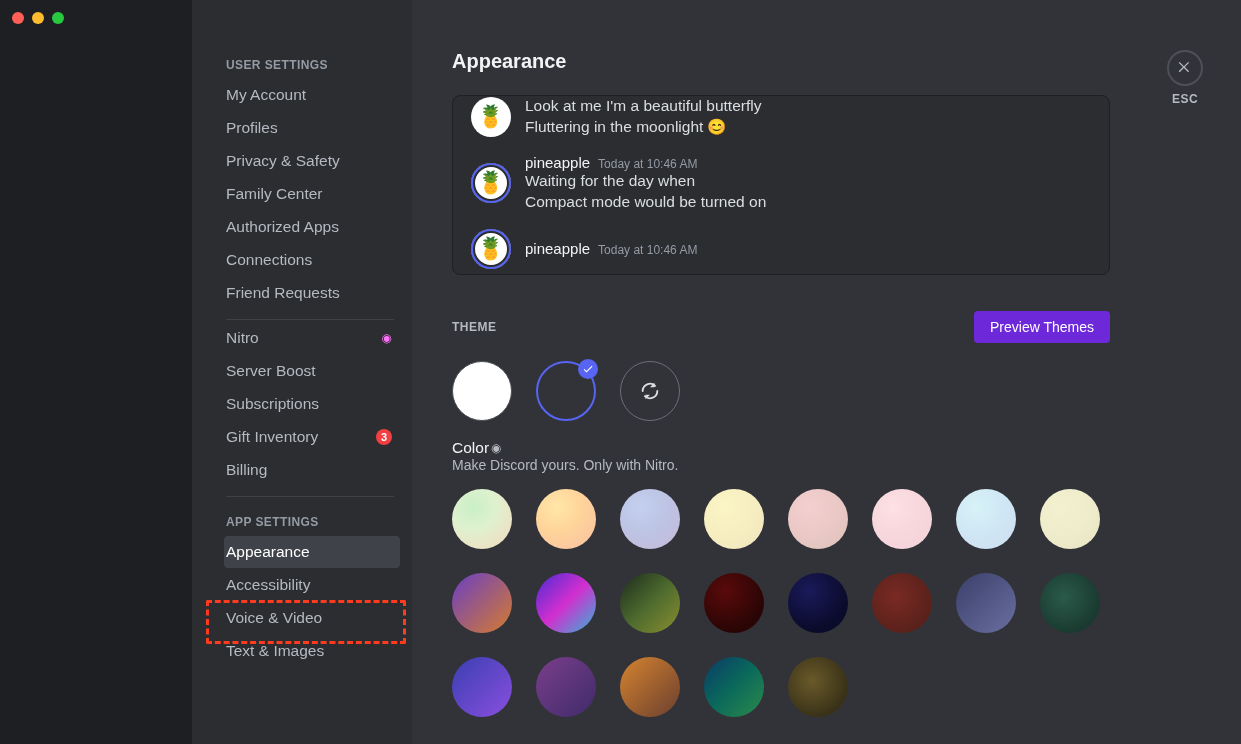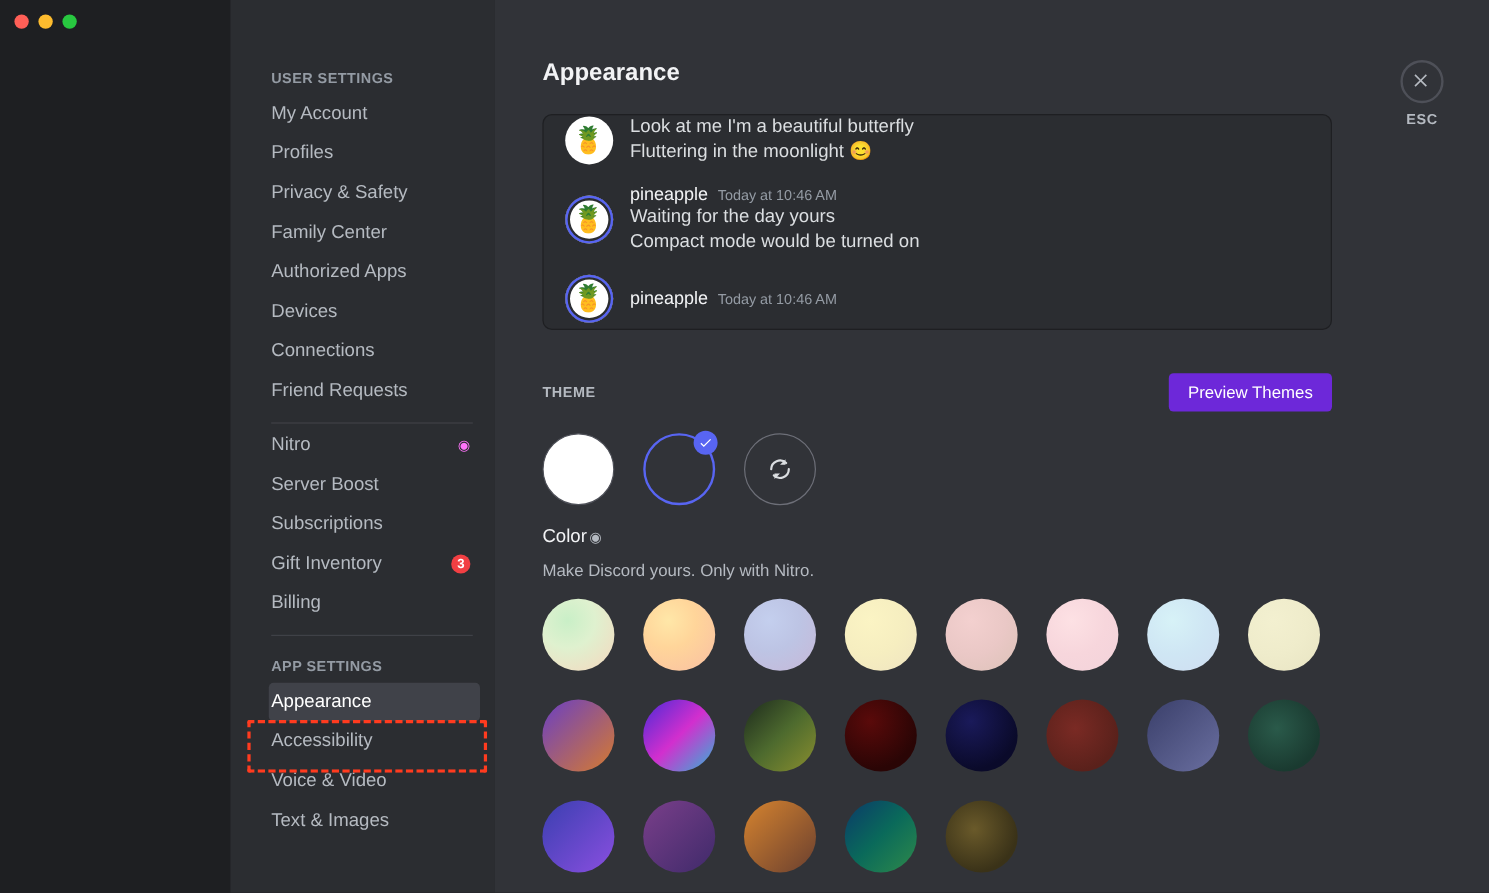--- a/index.html
+++ b/index.html
@@ -140,21 +140,21 @@
   .theme-sync  { background:#313338; border:1px solid #6d6f78; display:flex; align-items:center; justify-content:center; }
   .check {
     position:absolute; top:-4px; right:-4px;
     width:20px; height:20px; border-radius:50%;
     background:#5865f2; display:flex; align-items:center; justify-content:center;
   }
   .check svg { width:12px; height:12px; }
 
   .color-head { margin-top:18px; display:flex; align-items:center; gap:2px; }
   .color-title { font-size:15.5px; color:#f2f3f5; font-weight:400; }
-  .color-desc { color:#b5bac1; font-size:14px; margin-top:10px; }
+  .color-desc { color:#b5bac1; font-size:14px; margin-top:0; }
 
   .swatch-grid { display:flex; flex-wrap:wrap; gap:24px; margin-top:16px; width:670px; }
   .swatch { width:60px; height:60px; border-radius:50%; cursor:pointer; }
 </style>
 </head>
 <body>
 
 <div class="traffic">
   <span class="r"></span>
   <span class="y"></span>
@@ -173,23 +173,20 @@
         <span>Profiles</span>
       </div>
     <div class="item">
         <span>Privacy &amp; Safety</span>
       </div>
     <div class="item">
         <span>Family Center</span>
       </div>
     <div class="item">
         <span>Authorized Apps</span>
-      </div>
-    <div class="item">
-        <span>Devices</span>
       </div>
     <div class="item">
         <span>Connections</span>
       </div>
     <div class="item">
         <span>Friend Requests</span>
       </div>
 
     <div class="divider"></div>
 
@@ -248,21 +245,21 @@
           <div class="line">Fluttering in the moonlight 😊</div>
         </div>
       </div>
       <div class="msg">
         <div class="avatar avatar-ring"></div>
         <div class="msg-body">
           <div class="msg-head">
             <span class="uname">pineapple</span>
             <span class="ts">Today at 10:46 AM</span>
           </div>
-          <div class="line">Waiting for the day yours</div>
+          <div class="line">Waiting for the day when</div>
           <div class="line">Compact mode would be turned on</div>
         </div>
       </div>
       <div class="msg">
         <div class="avatar avatar-ring"></div>
         <div class="msg-body">
           <div class="msg-head">
             <span class="uname">pineapple</span>
             <span class="ts">Today at 10:46 AM</span>
           </div>

